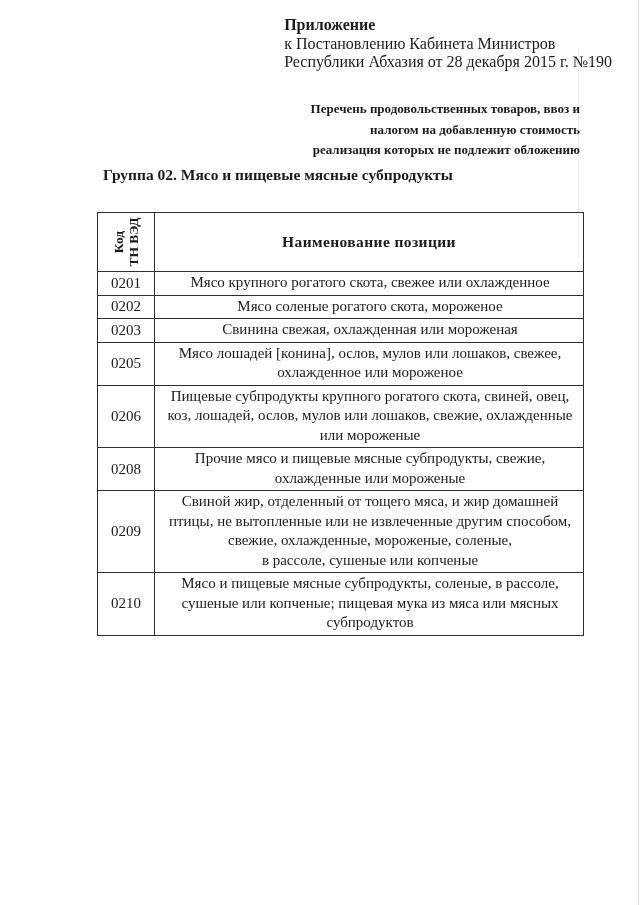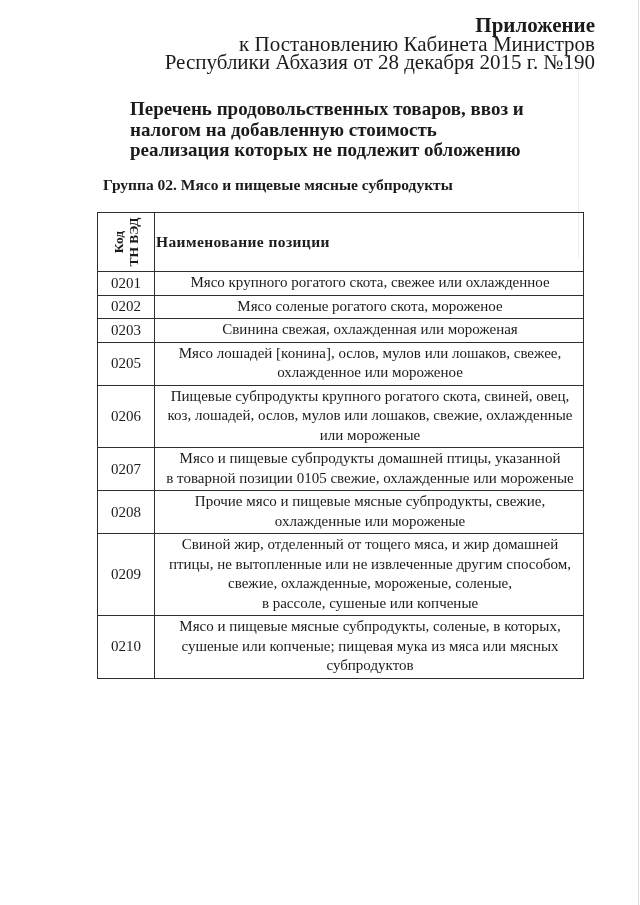--- a/index.html
+++ b/index.html
@@ -25,41 +25,40 @@
   .edge-line-faint {
     position: absolute;
     top: 48px; left: 578px;
     width: 1px; height: 210px;
     background: #ececec;
   }
 
   .annex {
     position: absolute;
     top: 16px;
-    right: 45px;
-    text-align: right;
-    font-size: 21px;
+    right: 28px;
+    font-size: 16px;
     line-height: 18.5px;
   }
   .annex .b { font-weight: bold; }
 
   .title {
     position: absolute;
     top: 99px;
     left: 130px;
     width: 450px;
-    text-align: left;
+    text-align: right;
     font-weight: bold;
-    font-size: 19px;
+    font-size: 13px;
     line-height: 20.5px;
   }
 
   .group {
     position: absolute;
-    top: 176px;
+    top: 166px;
     left: 103px;
     font-weight: bold;
     font-size: 15.5px;
   }
 
   table.tnved {
     position: absolute;
     top: 212px;
     left: 97px;
     width: 487px;
@@ -80,21 +79,21 @@
     font-weight: bold;
     font-size: 13.5px;
     line-height: 15px;
     white-space: pre-line;
     text-align: center;
     width: 56px;
   }
   th.name-h {
     font-weight: bold;
     font-size: 15.5px;
-    text-align: left;
+    text-align: center;
     letter-spacing: 0.4px;
   }
   td.code {
     text-align: center;
     font-size: 15px;
     padding: 0;
     margin-top: 21px;
   }
   td.name {
     font-size: 15px;
@@ -152,36 +151,31 @@
       <td class="name">Мясо лошадей [конина], ослов, мулов или лошаков, свежее,
 охлажденное или мороженое</td>
     </tr>
     <tr>
       <td class="code">0206</td>
       <td class="name">Пищевые субпродукты крупного рогатого скота, свиней, овец,
 коз, лошадей, ослов, мулов или лошаков, свежие, охлажденные
 или мороженые</td>
     </tr>
     <tr>
-      <td class="code">0207</td>
-      <td class="name">Мясо и пищевые субпродукты домашней птицы, указанной
-в товарной позиции 0105 свежие, охлажденные или мороженые</td>
-    </tr>
-    <tr>
       <td class="code">0208</td>
       <td class="name">Прочие мясо и пищевые мясные субпродукты, свежие,
 охлажденные или мороженые</td>
     </tr>
     <tr>
       <td class="code">0209</td>
       <td class="name">Свиной жир, отделенный от тощего мяса, и жир домашней
 птицы, не вытопленные или не извлеченные другим способом,
 свежие, охлажденные, мороженые, соленые,
 в рассоле, сушеные или копченые</td>
     </tr>
     <tr>
       <td class="code">0210</td>
-      <td class="name"> Мясо и пищевые мясные субпродукты, соленые, в которых,
+      <td class="name"> Мясо и пищевые мясные субпродукты, соленые, в рассоле,
 сушеные или копченые; пищевая мука из мяса или мясных
 субпродуктов</td>
     </tr>
   </tbody>
 </table>
 
 </body></html>

